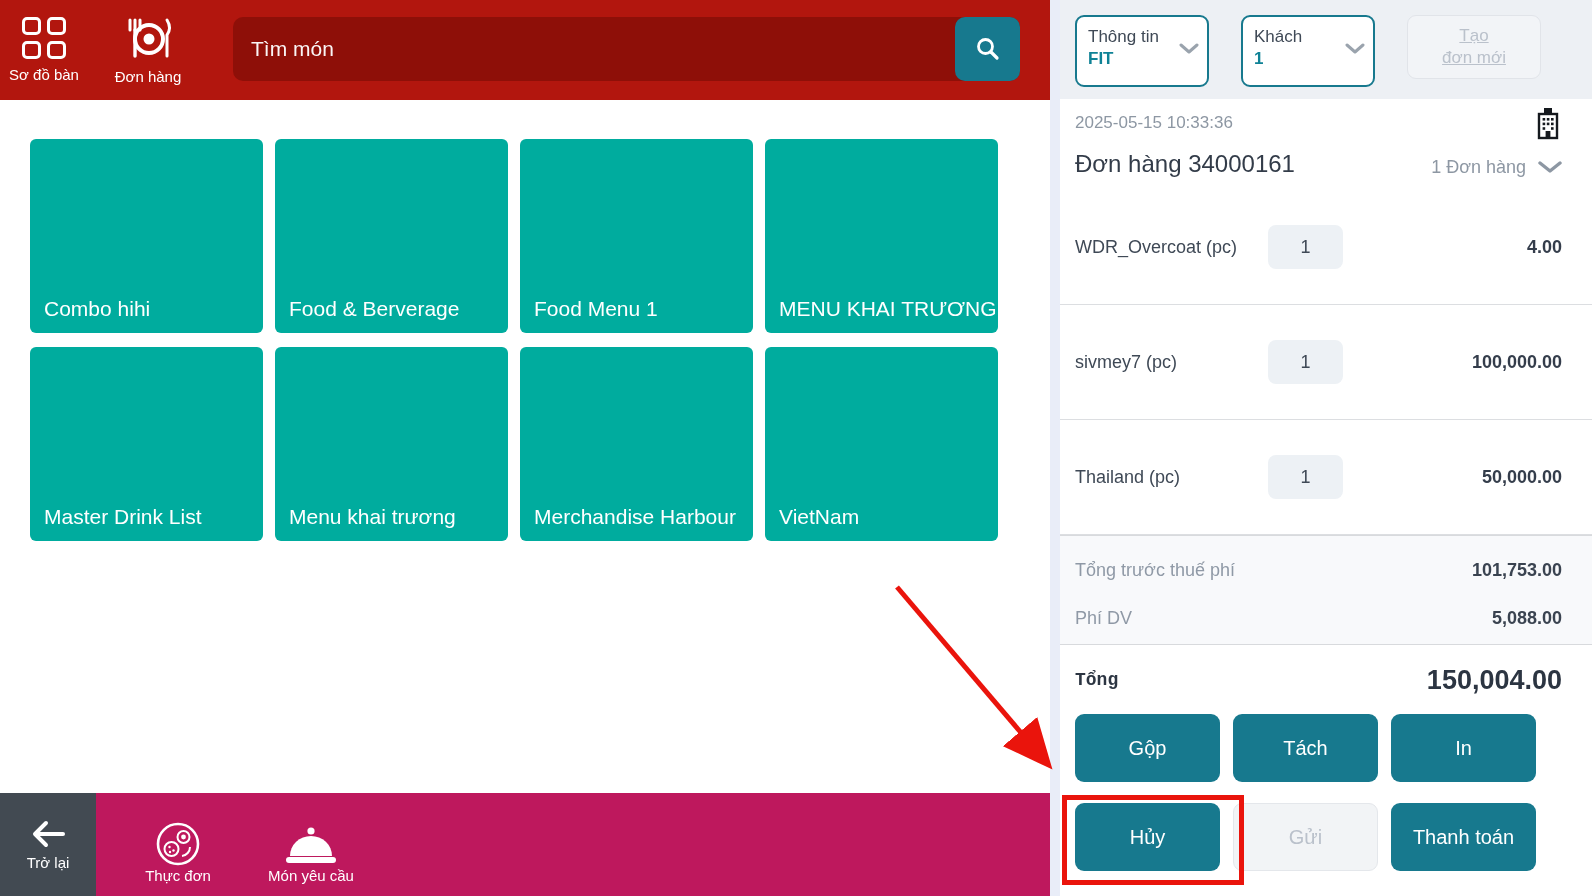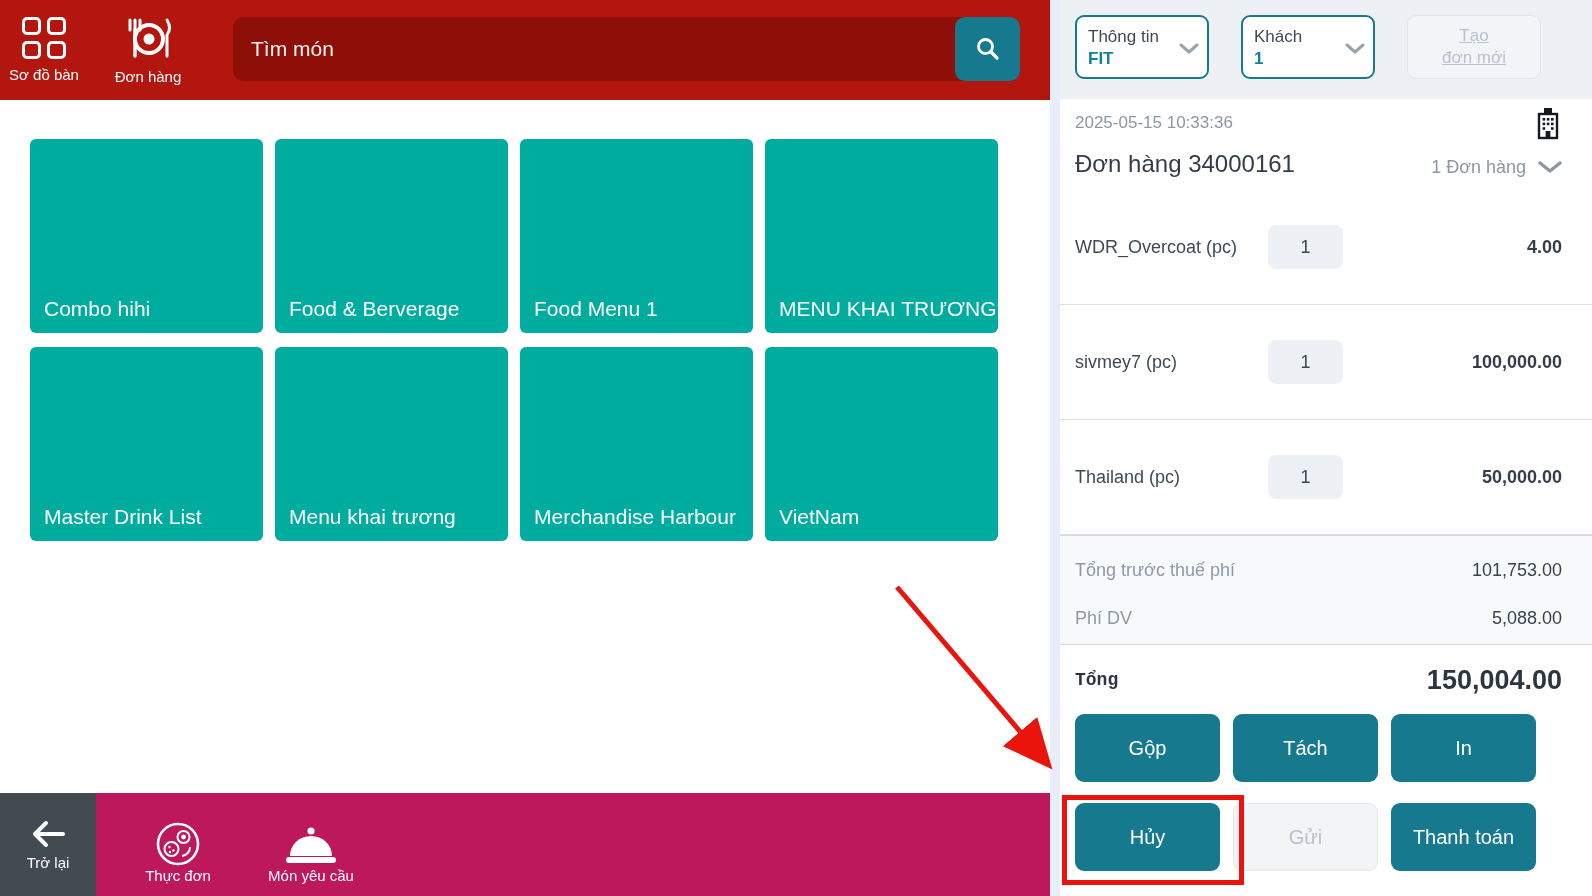--- a/index.html
+++ b/index.html
@@ -33,42 +33,42 @@
   .footer-item.menu { width:116px; margin-left:24px; }
   .footer-item.request { width:130px; margin-left:10px; }
   .footer-label { font-size:15px; white-space:nowrap; }
 
   
   .divider-strip { position:absolute; left:1050px; top:0; width:10px; height:896px; background:#e9edf8; }
 
   
   .panel { position:absolute; left:1060px; top:0; width:532px; height:896px; background:#fff; }
   .panel-topbar { position:absolute; left:0; top:0; width:532px; height:99px; background:#edf0f4; display:flex; gap:32px; padding:15px 0 0 15px; }
-  .dropdown { position:relative; width:134px; height:64px; background:#fff; border:2px solid #17798e; border-radius:9px; padding:9px 26px 0 11px; cursor:pointer; }
+  .dropdown { position:relative; width:134px; height:72px; background:#fff; border:2px solid #17798e; border-radius:9px; padding:9px 26px 0 11px; cursor:pointer; }
   .dd-label { font-size:17px; color:#3f4956; line-height:21px; white-space:nowrap; }
   .dd-value { font-size:17px; color:#0f8296; font-weight:700; line-height:23px; }
   .dd-chevron { position:absolute; right:8px; top:26px; }
   .new-order-btn { width:134px; height:64px; background:#f2f4f7; border:1px solid #e1e4e9; border-radius:9px; color:#bac1cb; font-size:17px; line-height:22px; display:flex; align-items:center; justify-content:center; text-align:center; white-space:pre-line; cursor:default; font-family:inherit;text-decoration:underline; }
 
   .timestamp { position:absolute; left:15px; top:113px; font-size:17px; color:#8d97a3; }
   .building-btn { position:absolute; right:30px; top:106px; background:none; border:none; cursor:pointer; }
   .order-title { position:absolute; left:15px; top:150px; font-size:24px; font-weight:500; color:#333c49; }
   .order-count { position:absolute; right:30px; top:157px; display:flex; align-items:center; gap:12px; cursor:pointer; }
   .order-count-text { font-size:18px; color:#8d97a3; }
 
   .items { position:absolute; left:0; top:190px; width:532px; }
   .item-row { height:115px; border-bottom:1px solid #dcdee1; display:flex; align-items:center; padding:0 30px 0 15px; }
   .item-name { width:193px; font-size:18px; color:#3f4956; }
   .qty-badge { width:75px; height:44px; background:#edf1f5; border-radius:8px; display:flex; align-items:center; justify-content:center; font-size:18px; color:#3f4956; cursor:pointer; }
   .item-price { flex:1; text-align:right; font-size:18px; font-weight:600; color:#343d4b; }
 
   .totals { position:absolute; left:0; top:535px; width:532px; height:110px; background:#f8f9fb; border-top:1px solid #d8dadd; border-bottom:1px solid #d8dadd; padding:10px 30px 0 15px; }
   .totals-row { display:flex; justify-content:space-between; align-items:center; height:48px; }
   .totals-label { font-size:18px; color:#8f99a6; }
-  .totals-value { font-size:18px; font-weight:400; color:#3a4350; }
+  .totals-value { font-size:18px; font-weight:700; color:#3a4350; }
 
   .total-row { position:absolute; left:15px; right:30px; top:652px; height:56px; display:flex; justify-content:space-between; align-items:center; }
   .total-label { font-size:18px; font-weight:700; color:#2c3542;font-family:Liberation Mono, monospace; }
   .total-value { font-size:27px; font-weight:700; color:#2c3542; }
 
   .action-buttons { position:absolute; left:15px; top:714px; display:grid; grid-template-columns:repeat(3,145px); gap:21px 13px; }
   .action-btn { height:68px; background:#17798e; border:none; border-radius:9px; color:#fff; font-size:20px; cursor:pointer; font-family:inherit; }
   .action-btn.disabled { background:#f2f4f6; border:1px solid #e4e7eb; color:#bac1cb; }
 
   

